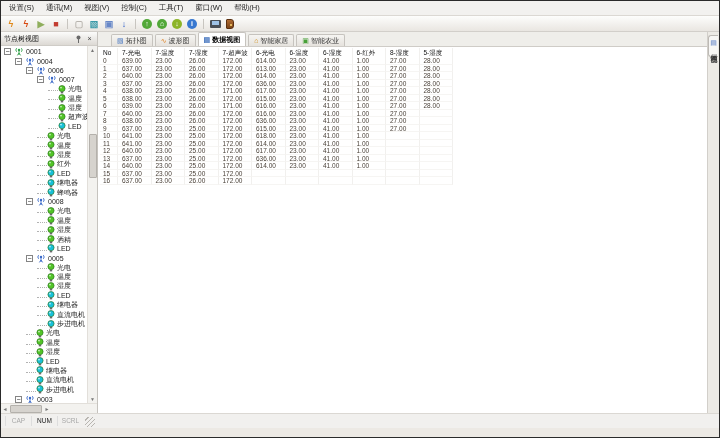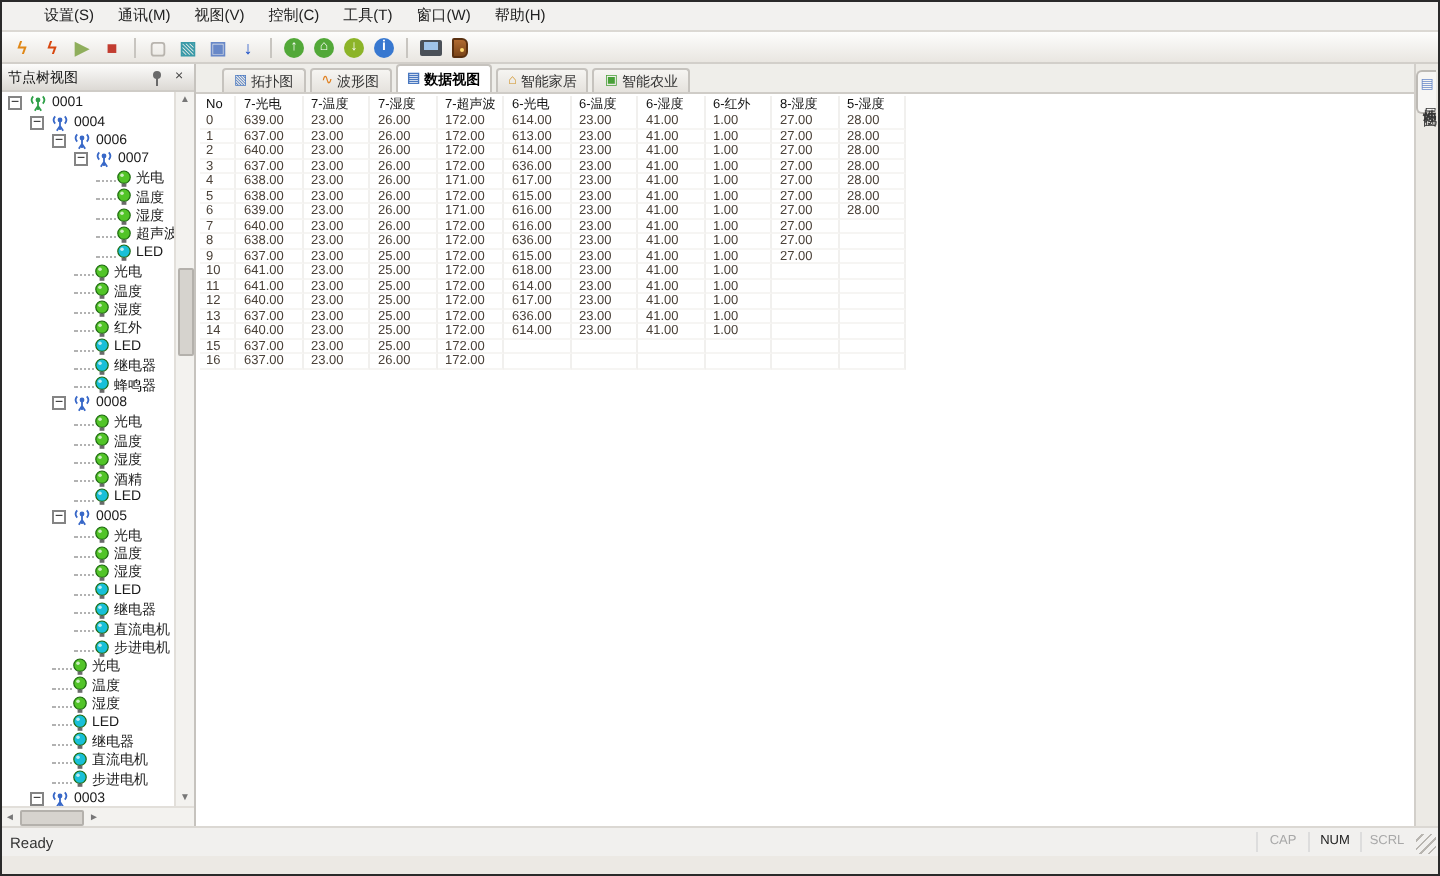--- a/index.html
+++ b/index.html
@@ -8,21 +8,21 @@
   
   .titlebar{height:14px;background:linear-gradient(#555,#1e1e1e);color:#d6d6d6;display:flex;
             align-items:center;padding:0 3px;font-size:7.5px;gap:3px;}
   .appicon{width:9px;height:9px;border-radius:2px;background:linear-gradient(135deg,#9ad34a,#2d8a2d);
            border:1px solid #163;box-sizing:border-box;}
   .titletext{flex:1;overflow:hidden;white-space:nowrap;letter-spacing:.2px;}
   .winbtn{width:13px;height:10px;background:linear-gradient(#6a6a6a,#3a3a3a);border:1px solid #888;
           color:#eee;font-size:6px;line-height:8px;text-align:center;margin-left:1px;box-sizing:border-box;}
   
   .menubar{height:14px;background:#f2f1ef;border-bottom:1px solid #dbd8d3;display:flex;
-           align-items:center;font-size:7.5px;color:#222;padding-left:15px;}
+           align-items:center;font-size:7.5px;color:#222;padding-left:2px;}
   .menu-item{padding:0 6px;height:100%;display:flex;align-items:center;}
   
   .toolbar{height:15px;background:linear-gradient(#fdfdfc,#e9e6e1);border-bottom:1px solid #d2cfca;
            display:flex;align-items:center;padding:0 4px;gap:3px;}
   .tbtn{width:12px;height:12px;display:flex;align-items:center;justify-content:center;
         font-size:9px;line-height:12px;}
   .tsep{width:1px;height:10px;background:#c8c5c0;margin:0 2px;}
   .circle{width:10px;height:10px;border-radius:50%;color:#fff;font-size:7px;line-height:10px;
           text-align:center;font-weight:bold;}
   .monitor{width:11px;height:8px;background:#4a5058;border-radius:1px;position:relative;}
@@ -862,21 +862,20 @@
 
     <div class="right-strip">
       <div class="vtab">
         <span class="vicon">▤</span>
         <span class="vtxt">属性视图</span>
       </div>
     </div>
   </div>
 
   <div class="statusbar">
-    <span class="sb-left">Ready</span>
     <span id="indicators" style="display:flex;">
         <div class="ind">CAP</div>
         <div class="ind active">NUM</div>
         <div class="ind">SCRL</div>
       </span>
     <span class="grip"></span>
   </div>
 
 </div>
 

